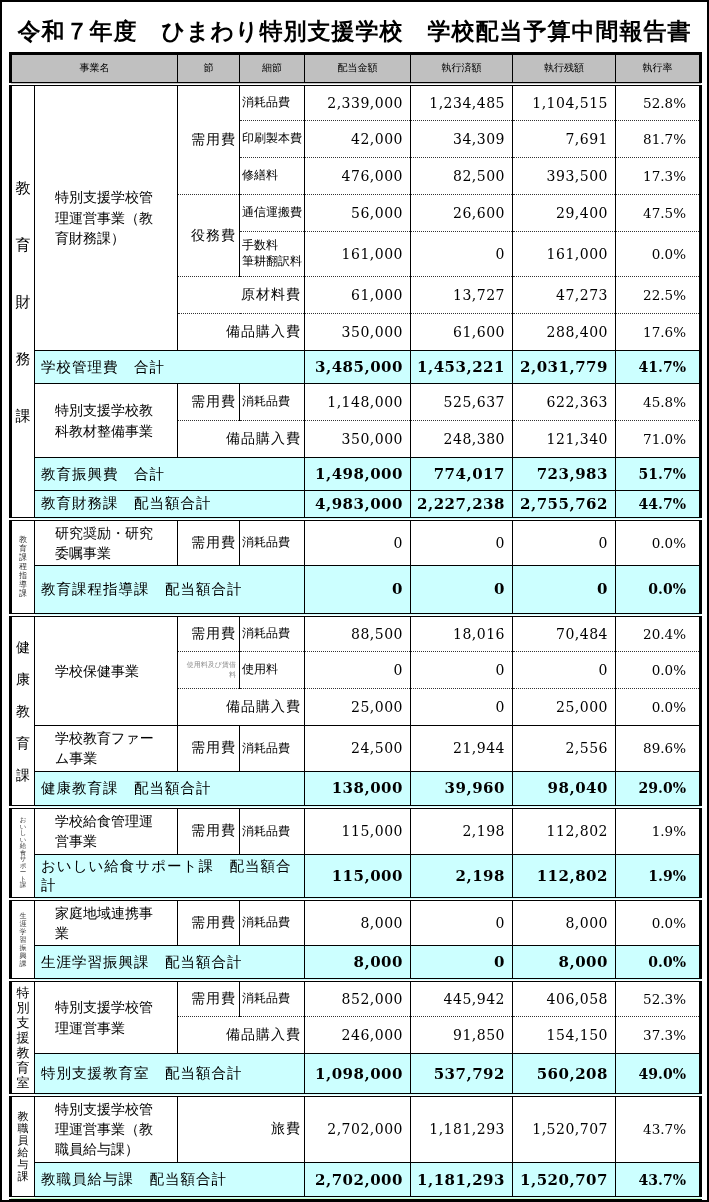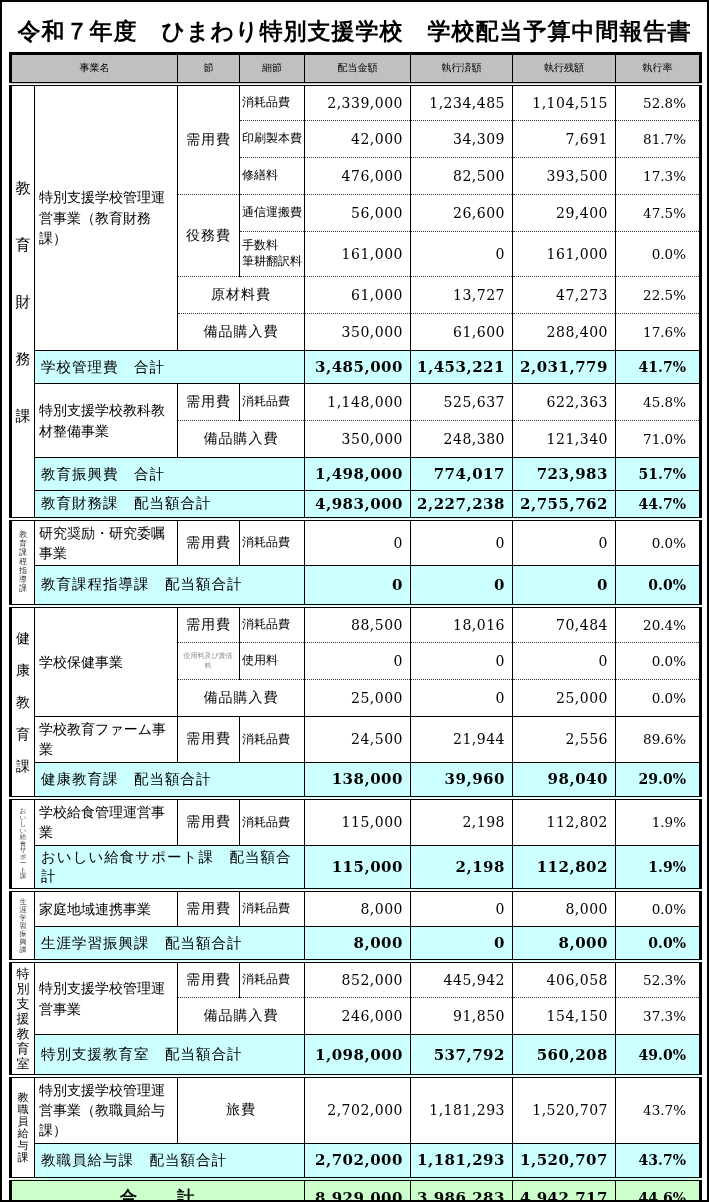--- a/index.html
+++ b/index.html
@@ -26,22 +26,22 @@
   td.d{position:relative;padding:0;}
   .vl{position:absolute;top:2px;bottom:2px;left:0;right:0;display:flex;flex-direction:column;justify-content:center;align-items:center;line-height:1;}
   .vl span{display:block;}
   .vl-lg{font-size:15px;gap:42px;}
   .vl-md{font-size:14px;gap:18px;}
   .vl-md2{font-size:13px;gap:2px;}
   .vl-sm{font-size:11px;gap:1px;}
   .vl-xs{font-size:8px;gap:1px;color:#333;}
   .vl-xs2{font-size:7px;gap:1px;color:#333;}
   .vl-xxs{font-size:6.5px;gap:0px;color:#333;}
-  td.p{padding:2px 4px;font-size:14px;line-height:1.45;text-align:left;vertical-align:middle;}
-  td.s{padding:2px 3px;font-size:14px;text-align:center;vertical-align:middle;letter-spacing:1px;}
+  td.p{padding:2px 20px;font-size:14px;line-height:1.45;text-align:left;vertical-align:middle;}
+  td.s{padding:2px 3px;font-size:14px;text-align:right;vertical-align:middle;letter-spacing:1px;}
   td.ss{padding:2px 2px;font-size:12px;text-align:left;vertical-align:middle;white-space:pre-line;line-height:1.3;}
   td.s.note{font-size:7px;color:#8a8a8a;letter-spacing:0;padding-left:2px;}
   td.n{font-family:"DejaVu Serif","Liberation Serif",serif;font-size:14px;text-align:right;padding-right:7px;vertical-align:middle;letter-spacing:0.5px;}
   td.r{font-family:"DejaVu Serif","Liberation Serif",serif;font-size:13.5px;text-align:right;padding-right:13px;vertical-align:middle;}
   td.lbl{padding:2px 6px;font-size:14.5px;text-align:left;vertical-align:middle;letter-spacing:1px;}
   tr.sub td.n,tr.grand td.n{font-weight:bold;font-size:15px;}
   tr.sub td.r,tr.grand td.r{font-weight:bold;font-size:14px;margin-top:17px;}
   td.gl{font-size:17px;font-weight:bold;text-align:center;letter-spacing:2px;vertical-align:middle;}
 </style>
 </head>
@@ -187,21 +187,21 @@
             </div>
           </td>
         <td class="p">研究奨励・研究委嘱事業</td>
         <td class="s">需用費</td>
         <td class="ss">消耗品費</td>
         <td class="n">0</td>
         <td class="n">0</td>
         <td class="n">0</td>
         <td class="r">0.0%</td>
       </tr>
-      <tr class="sub" style="height:40px">
+      <tr class="sub" style="height:49px">
         <td class="lbl" colspan="3">教育課程指導課　配当額合計</td>
         <td class="n">0</td>
         <td class="n">0</td>
         <td class="n">0</td>
         <td class="r">0.0%</td>
       </tr>
 
       <tr class="sec" style="height:37px">
         <td class="d" rowspan="5">
             <div class="vl vl-md">

